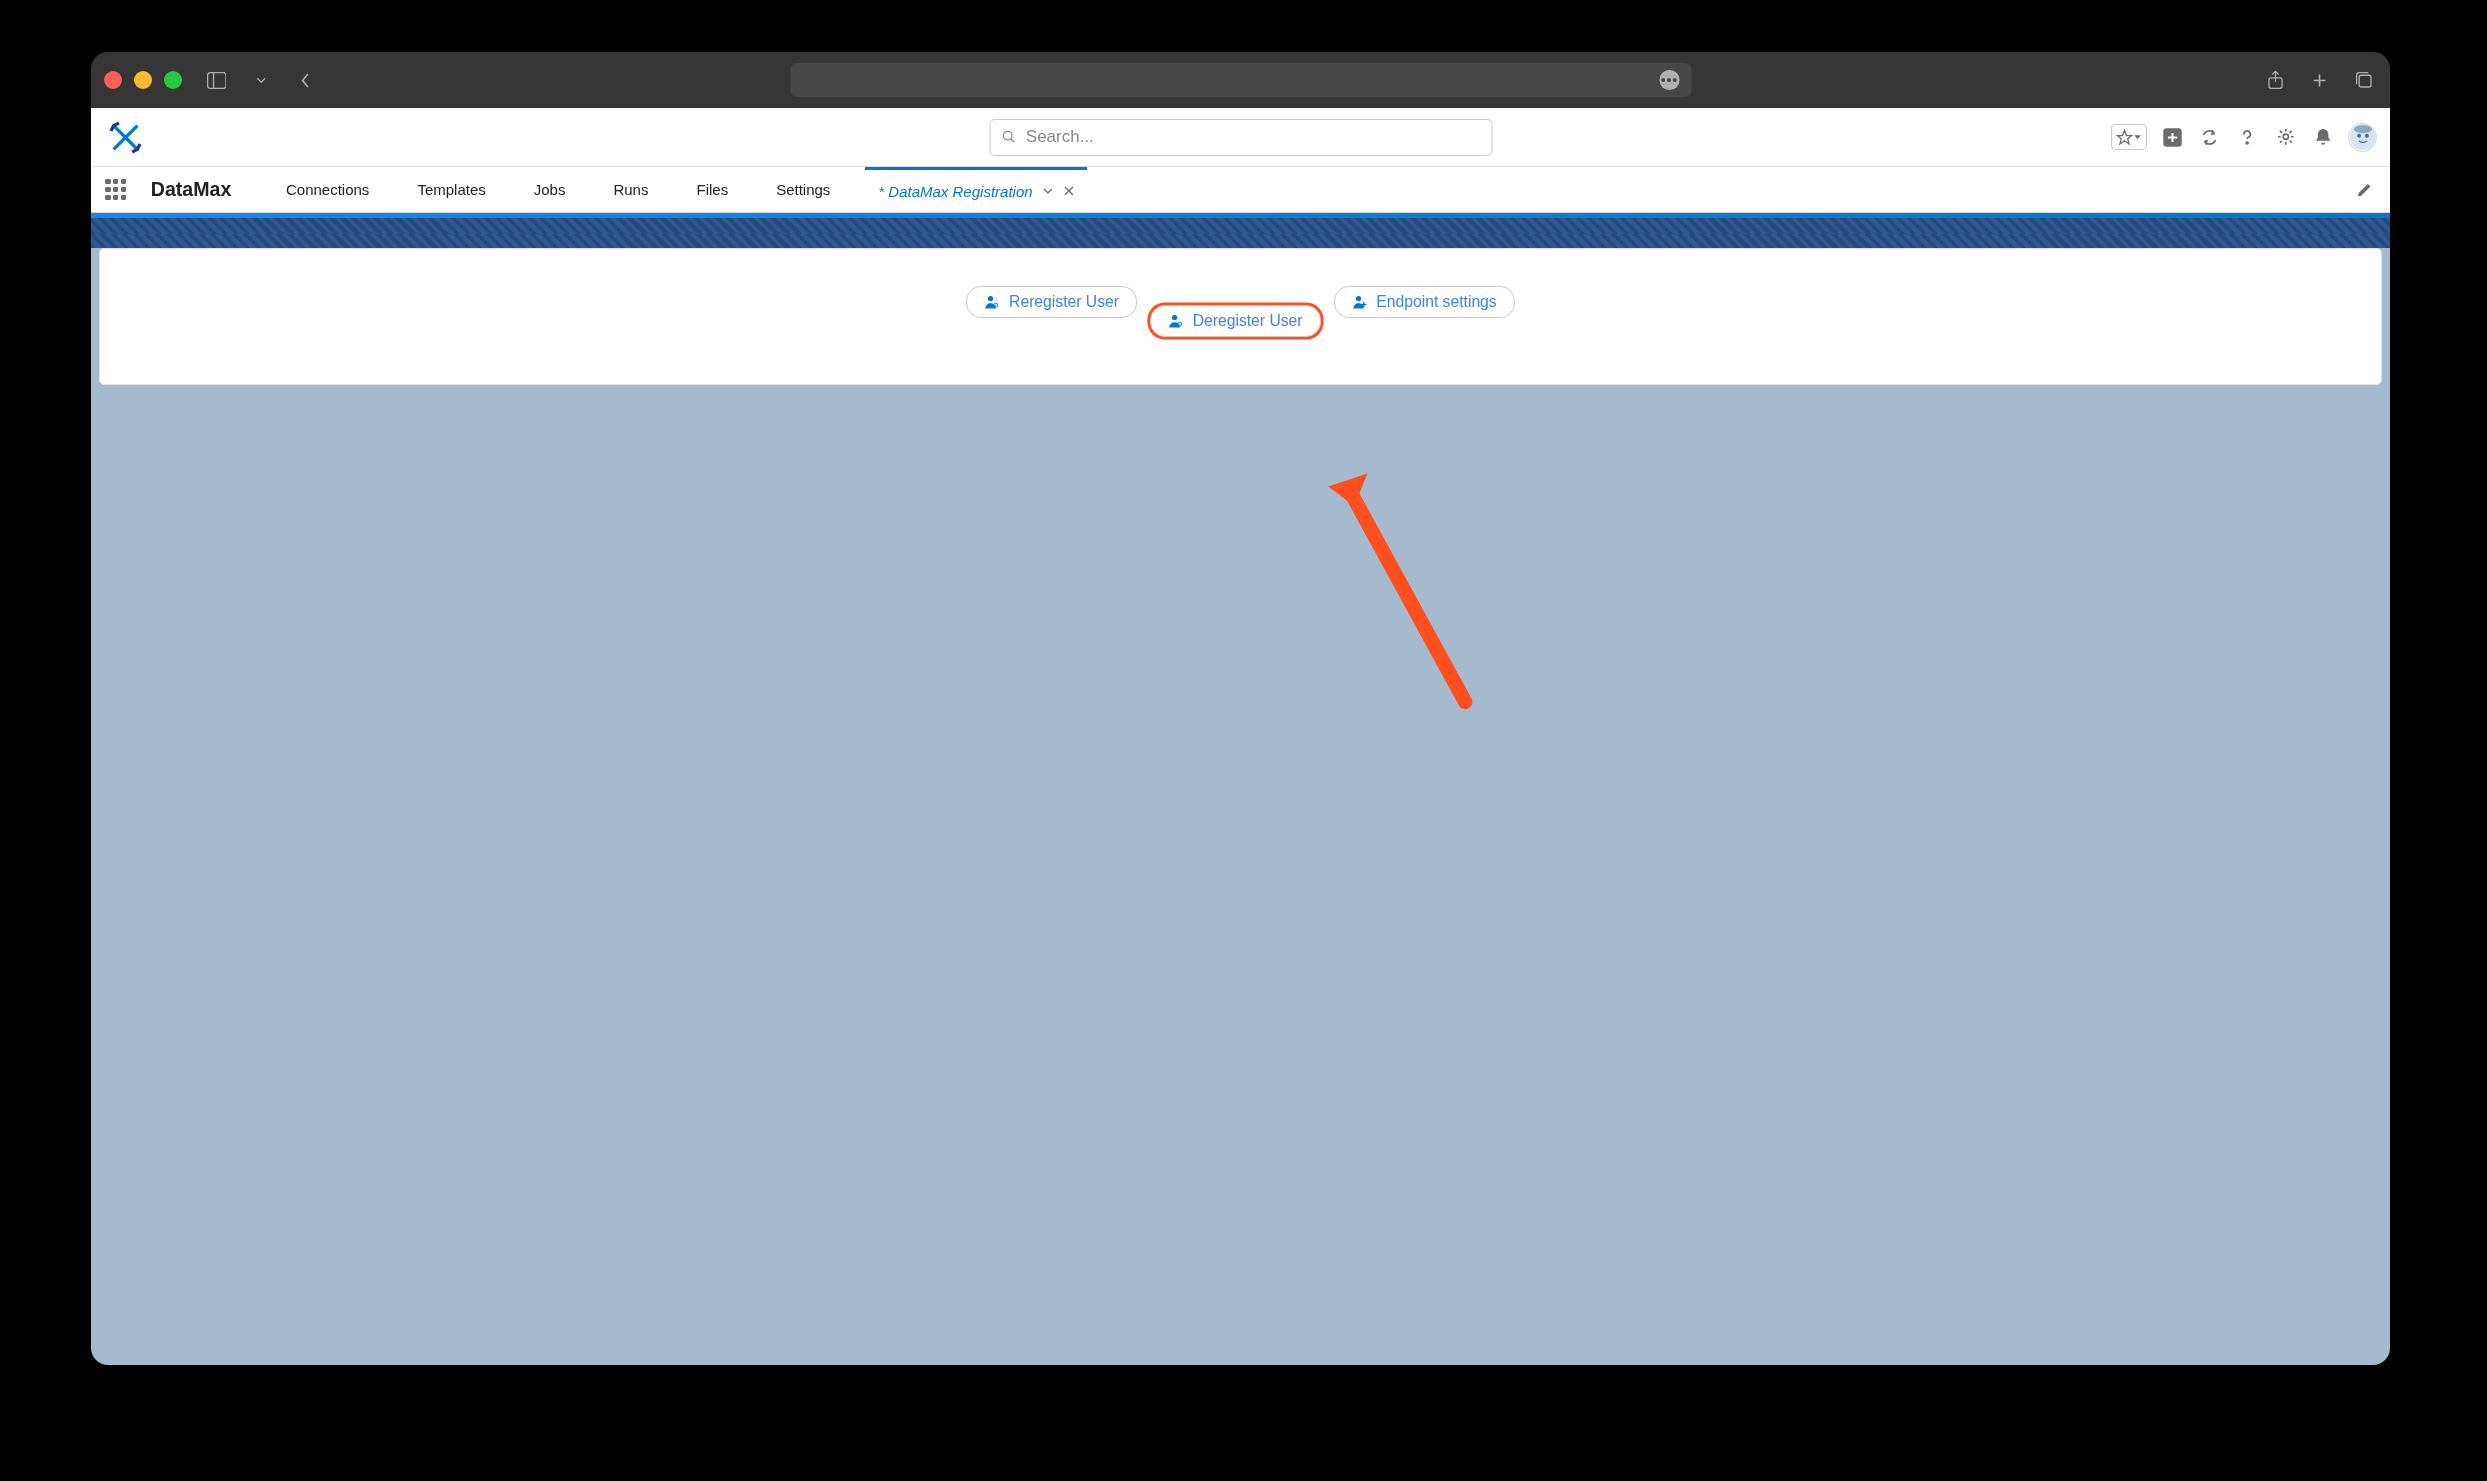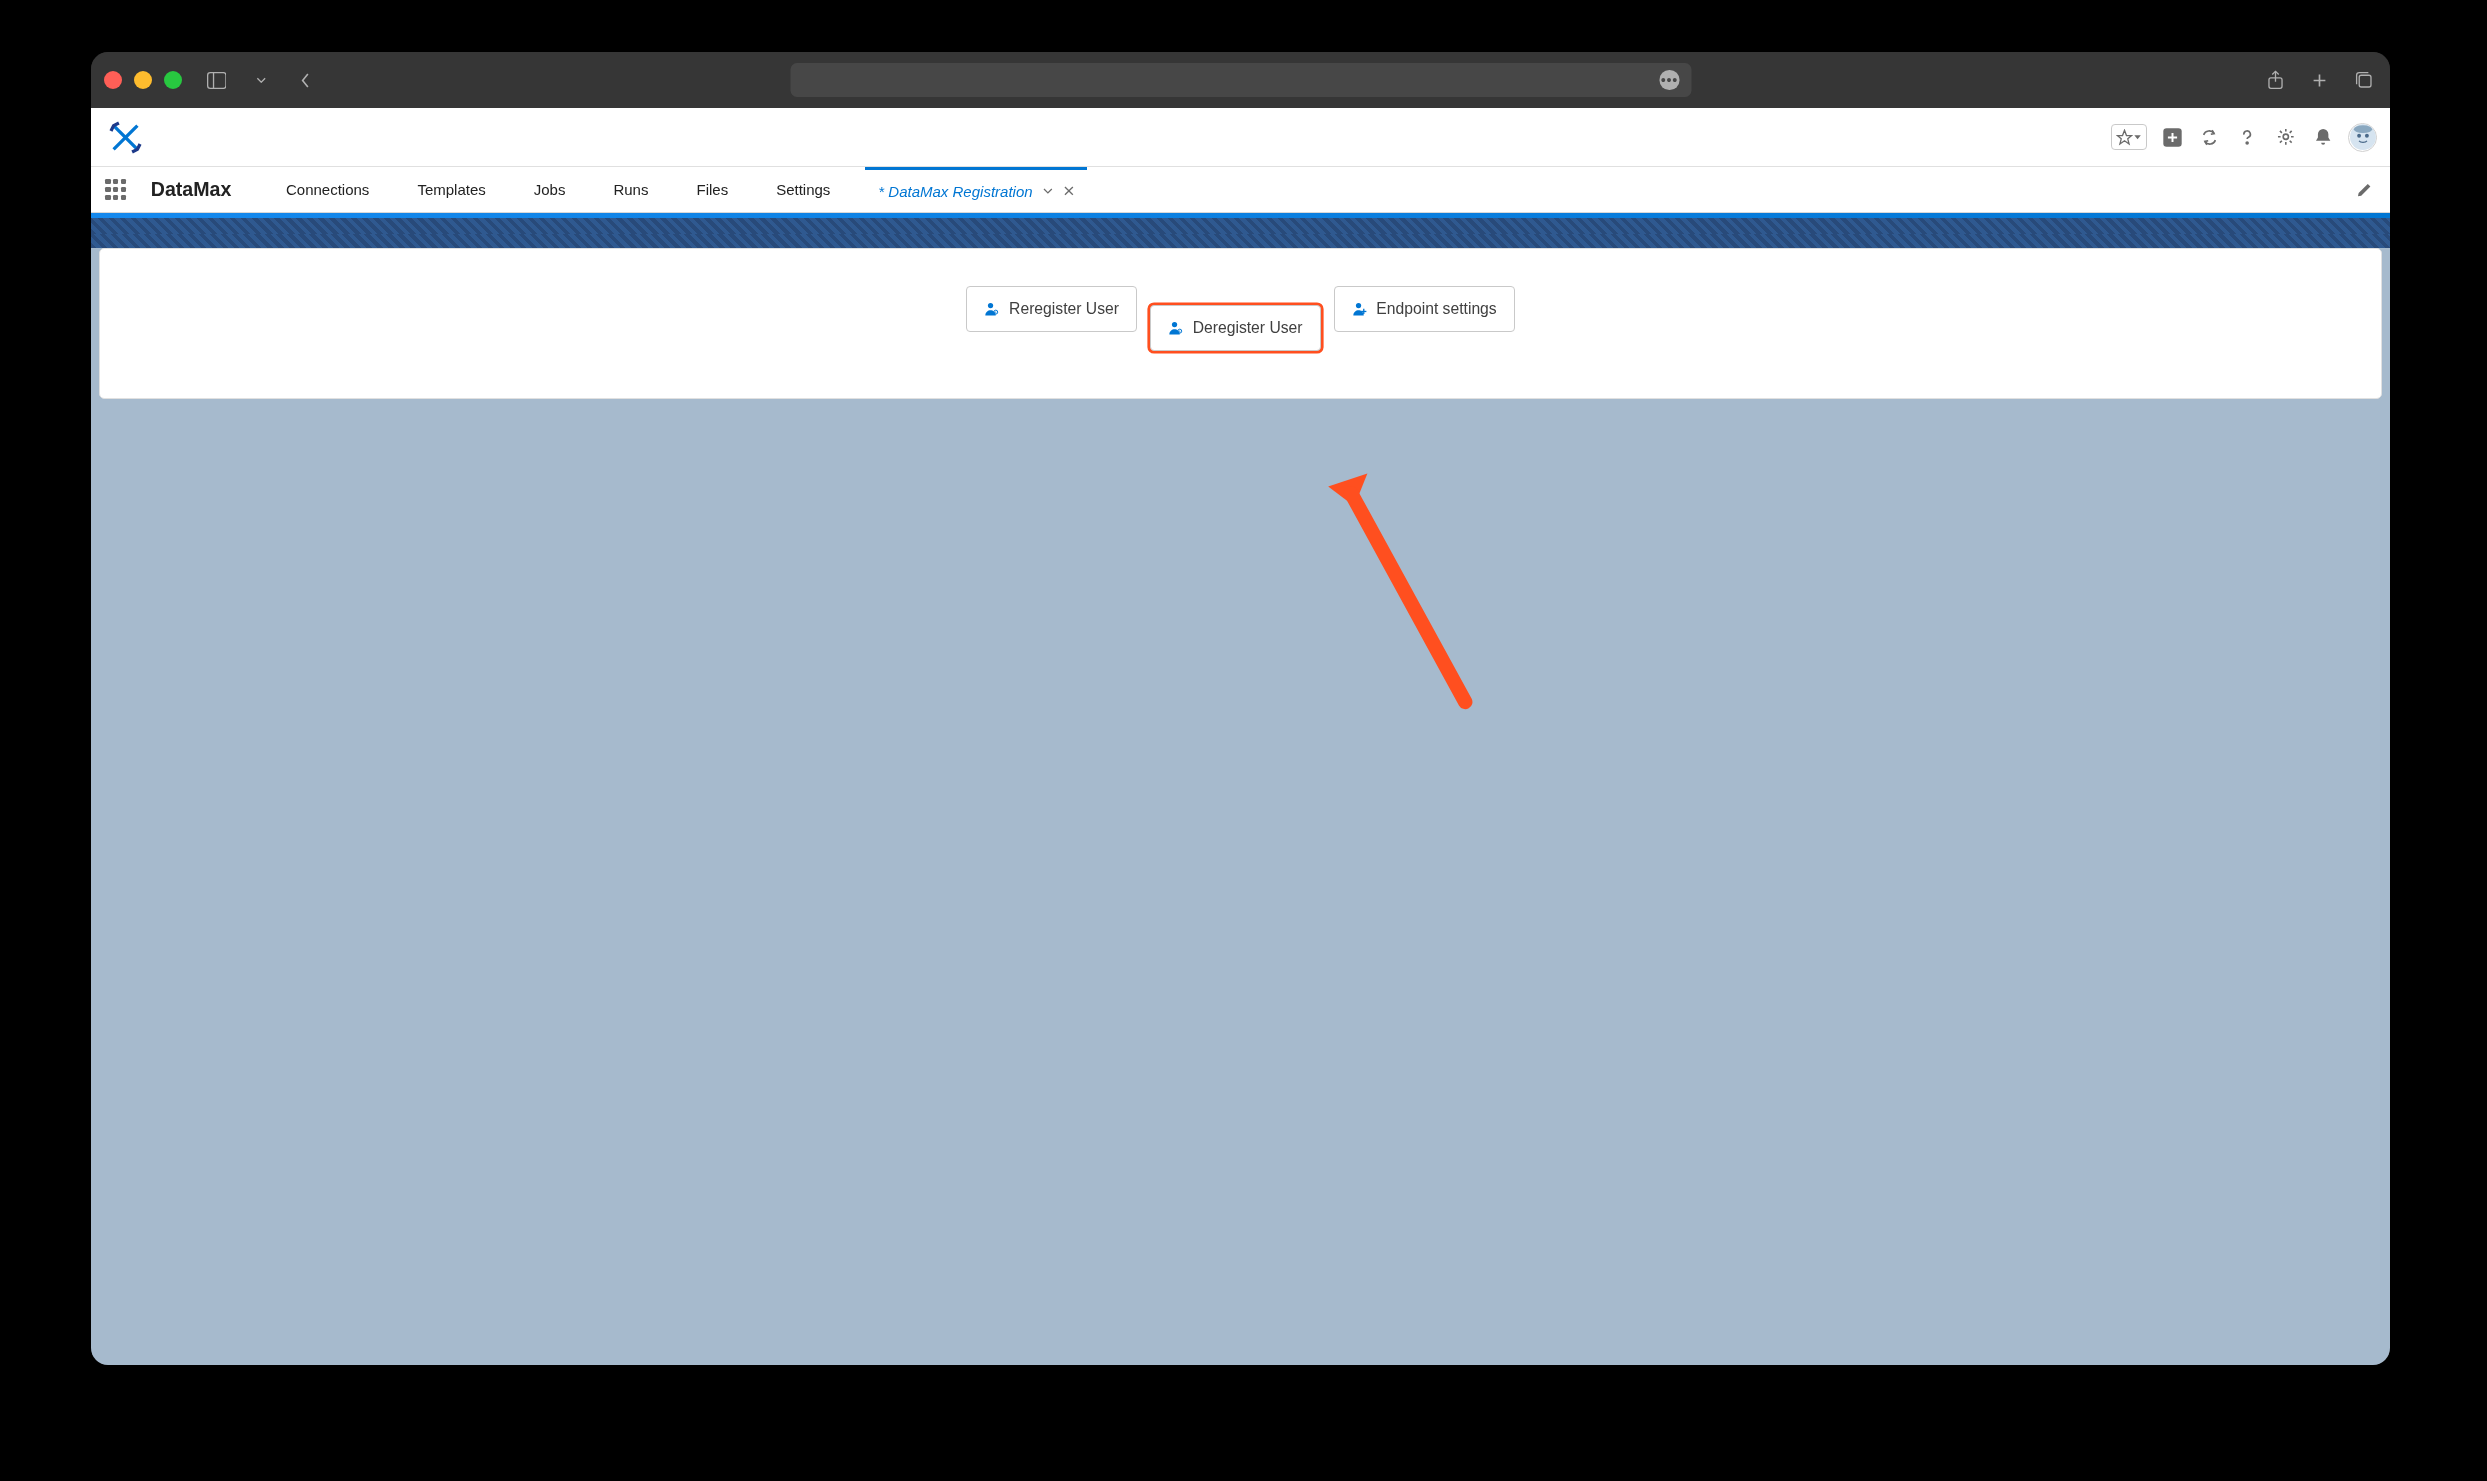--- a/index.html
+++ b/index.html
@@ -238,25 +238,25 @@
   background: #fff;
   border: 0.7px solid #e0e0e0;
   border-radius: 5.2px;
   margin-top: 0;
   padding: 37px 0 47px;
   display:flex;
   justify-content:center;
   gap: 13px;
 }
 .action-btn {
-  height: 46px;
+  height: 32px;
   border: 1.3px solid #c9c9c9;
-  border-radius: 4px;
+  border-radius: 15px;
   background: #fff;
-  color: #404040;
+  color: #3b82f6;
   font-size: 15.7px;
   padding: 0 17px;
   display: flex;
   align-items: center;
   gap: 9.1px;
   cursor: pointer;
 }
 .action-btn.highlight {
   box-shadow: 0 0 0 2.6px #ff4f1f;
   margin-top: 19px;
@@ -332,20 +332,27 @@
     <div class="app-header">
       <div class="app-logo">
         <svg width="37" height="37" viewBox="0 0 56 56">
             <g stroke="#0176d3" stroke-width="5" fill="none">
               <line x1="10" y1="10" x2="46" y2="46"></line>
               <line x1="46" y1="10" x2="10" y2="46"></line>
               <polyline points="6,18 10,10 18,6" stroke="#1e3a8a"></polyline>
               <polyline points="50,38 46,46 38,50" stroke="#1e3a8a"></polyline>
             </g>
           </svg>
+      </div>
+      <div class="search-box">
+        <svg width="15.7" height="15.7" viewBox="0 0 24 24" fill="none" stroke="#888" stroke-width="2">
+            <circle cx="10" cy="10" r="7"></circle>
+            <line x1="15" y1="15" x2="21" y2="21"></line>
+          </svg>
+        <input type="text" placeholder="Search..." style="">
       </div>
       <div class="app-header-right">
         <div class="hdr-pill">
           <svg width="17" height="17" viewBox="0 0 26 26" fill="none" stroke="#6b6b6b" stroke-width="2">
               <polygon points="13,2 16,10 24,10 18,15 20,23 13,18 6,23 8,15 2,10 10,10"></polygon>
             </svg>
           <svg width="9.1" height="6.5" viewBox="0 0 14 10" fill="#6b6b6b">
               <polygon points="2,2 12,2 7,8"></polygon>
             </svg>
         </div>

